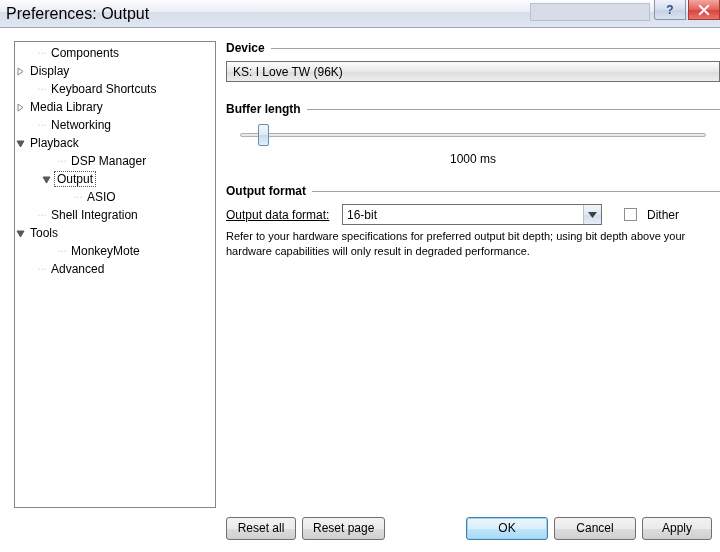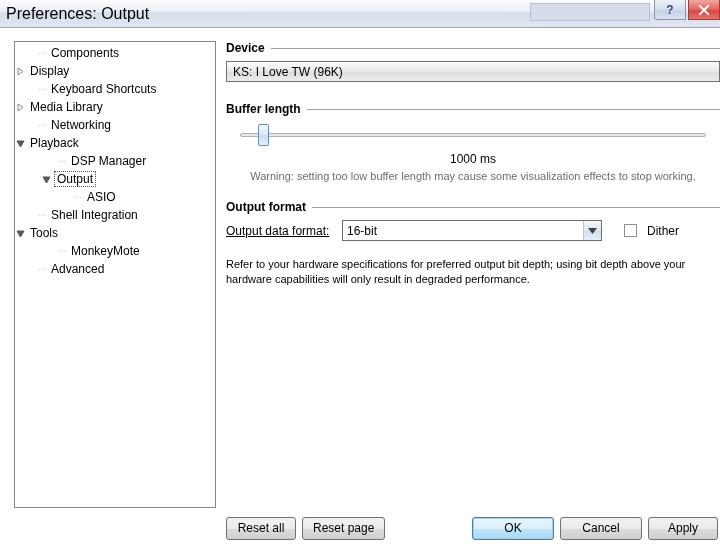--- a/index.html
+++ b/index.html
@@ -58,21 +58,21 @@
   .of-row { display:flex; align-items:center; margin-top:6px; gap:6px;}
   .of-row .lbl { width:110px;text-decoration:underline; }
   .combo {
     flex:0 0 260px; height:21px; border:1px solid #707070; background:#fff; display:flex; align-items:center;
     padding:0 4px; position:relative;
   }
   .combo .arrow { position:absolute; right:0; top:0; bottom:0; width:18px; border-left:1px solid #c0c0c0;
     background:linear-gradient(to bottom,#f4f7fb,#dfe7f2 50%,#ceddee 51%,#e5eef9);
     display:flex; align-items:center; justify-content:center;}
   .chk { width:13px; height:13px; border:1px solid #8e8f8f; background:#fff; display:inline-block; vertical-align:middle;}
-  .info-txt { color:#000; font-size:11px; margin-top:16px; line-height:1.35; padding-right:6px;}
+  .info-txt { color:#000; font-size:11px; margin-top:4px; line-height:1.35; padding-right:6px;}
   .button-bar {
     position:absolute; left:226px; right:0; bottom:10px; height:28px; display:flex; align-items:center;
   }
   .btn {
     height:23px; min-width:70px; padding:0 10px; border:1px solid #707070; border-radius:3px;
     background:linear-gradient(to bottom,#f2f2f2,#ebebeb 50%,#dddddd 51%,#cfcfcf);
     display:inline-flex; align-items:center; justify-content:center; color:#000; margin-right:6px;
   }
   .btn.primary { border:1px solid #3c7fb1; box-shadow:inset 0 0 0 1px #a6d0ec;
     background:linear-gradient(to bottom,#eaf6fd,#d9f0fc 50%,#bee6fd 51%,#a7d9f5);}
@@ -216,21 +216,20 @@
 
       <div class="group-line" style="margin-top:20px;">
         <span class="group-title">Buffer length</span>
         <span class="hr"></span>
       </div>
       <div class="slider-wrap">
         <div class="slider-track"></div>
         <div class="slider-thumb"></div>
       </div>
       <div class="center-txt">1000 ms</div>
-      <div class="warn-txt">Warning: setting too low buffer length may cause some visualization effects to stop working.</div>
 
       <div class="group-line" style="margin-top:18px;">
         <span class="group-title">Output format</span>
         <span class="hr"></span>
       </div>
       <div class="of-row">
         <span class="lbl">Output data format:</span>
         <div class="combo">
           <span>16-bit</span>
           <span class="arrow">
@@ -253,18 +252,18 @@
       <div class="btn">
           <span>Reset page</span>
         </div>
       <span class="spacer"></span>
       <div class="btn primary" style="min-width:82px;">
           <span>OK</span>
         </div>
       <div class="btn" style="min-width:82px;">
           <span>Cancel</span>
         </div>
-      <div class="btn" style="min-width:70px; margin-right:2px;">
+      <div class="btn" style="min-width:70px; margin-right:8px;">
           <span>Apply</span>
         </div>
     </div>
   </div>
 </div>
 
 </body></html>

